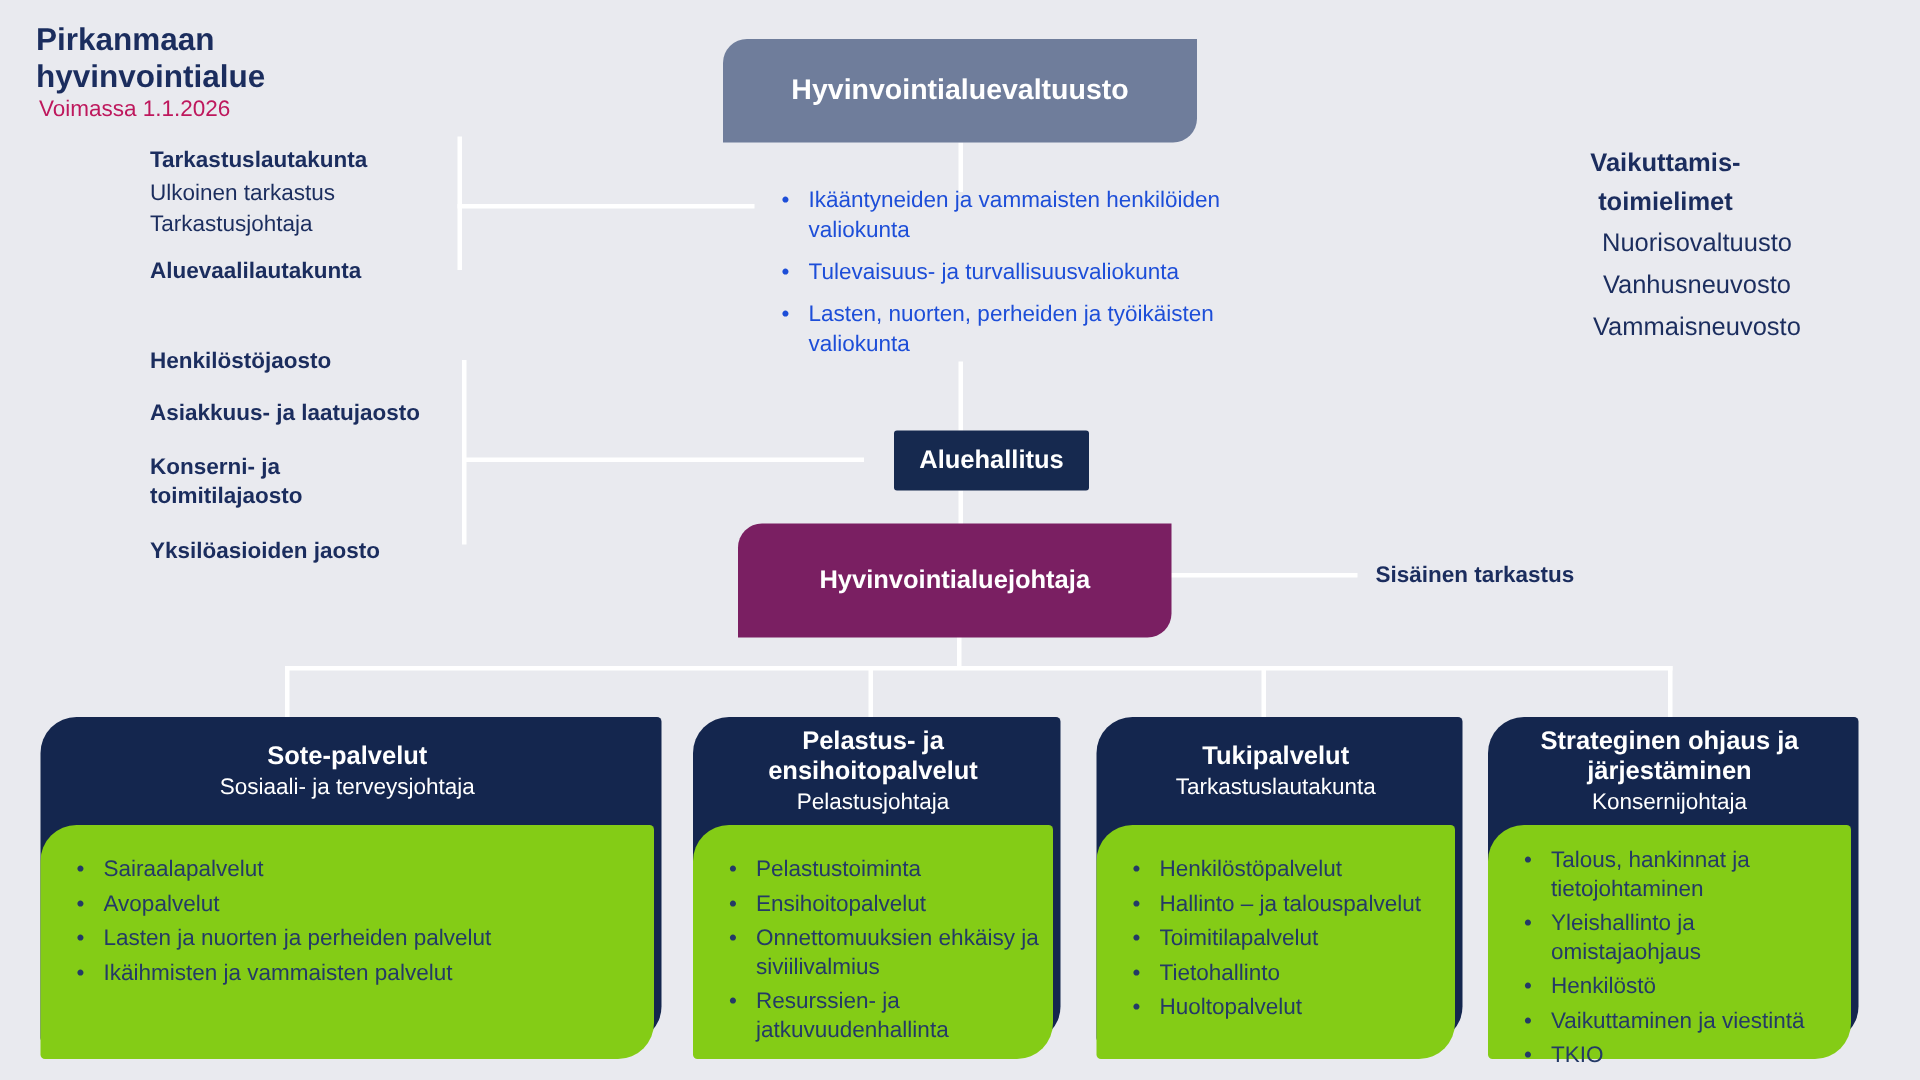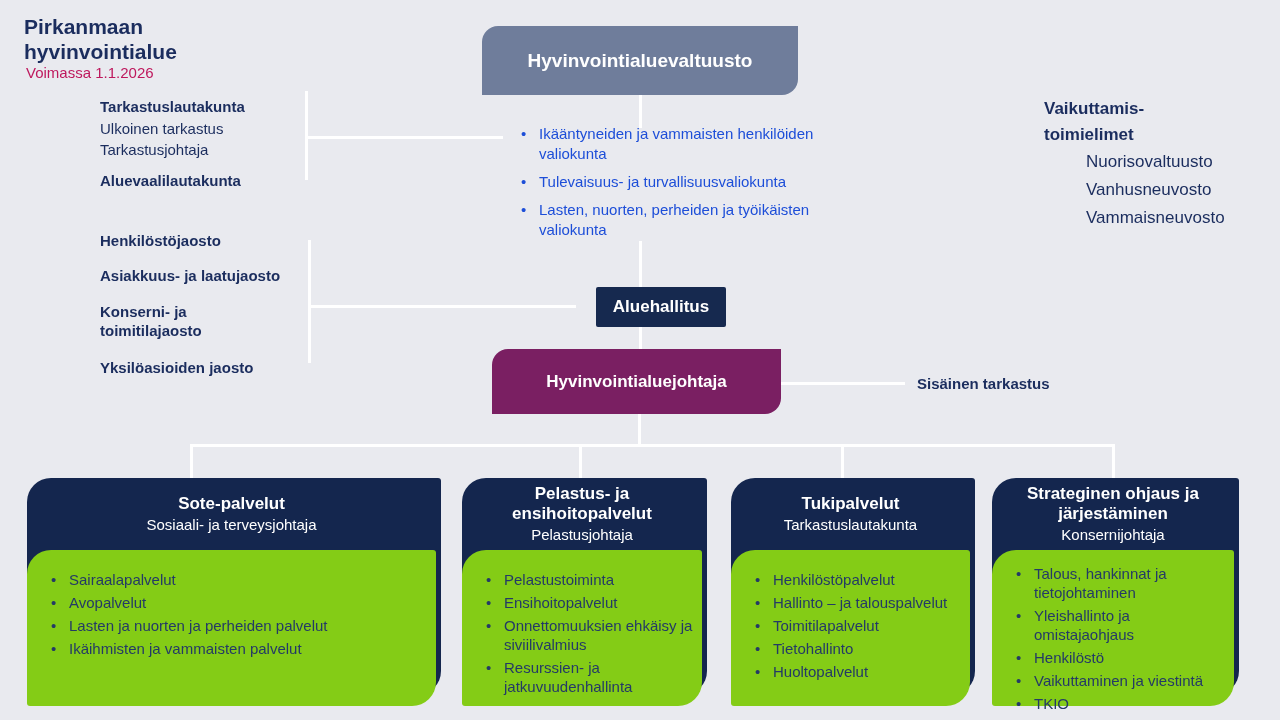--- a/index.html
+++ b/index.html
@@ -24,35 +24,35 @@
 
   
   .org-box {
     position:absolute; display:flex; align-items:center; justify-content:center;
     color:#ffffff; font-weight:bold; text-align:center;
   }
   .council { left:482px; top:26px; width:316px; height:69px; background:#6f7d9b;
              border-radius:16px 0 16px 0; font-size:19px; }
   .board   { left:596px; top:287px; width:130px; height:40px; background:#16294f;
              border-radius:2px; font-size:17px; }
-  .director{ left:492px; top:349px; width:289px; height:65px; background:#7a1f62;
+  .director{ left:492px; top:349px; width:289px; height:76px; background:#7a1f62;
              border-radius:16px 0 16px 0; font-size:17px; }
 
   
   .lbl { position:absolute; font-size:15px; line-height:19px; color:#1b2d5e; }
   .bold { font-weight:bold; }
 
   
   .committees { left:517px; top:124px; width:348px; list-style:none; }
   .committees li { position:relative; padding-left:22px; font-size:15px; line-height:20px;
                    margin-bottom:8px; color:#1d4ed8; }
   .committees li::before { content:"\2022"; position:absolute; left:4px; }
 
   
-  .influence { left:1044px; top:96px; }
+  .influence { left:1020px; top:96px;text-align:center; }
   .influence .title { font-size:17px; font-weight:bold; line-height:26px; }
   .influence .item { font-size:17px; line-height:28px;margin-left:42px; }
   .influence .item:first-of-type { margin-top:4px; }
 
   
   .card { position:absolute; top:478px; height:228px; }
   .card-back { position:absolute; left:0; right:0; top:0; bottom:11px;
                background:#14264e; border-radius:24px 3px 24px 3px; }
   .card-header { position:absolute; left:0; right:5px; top:0; height:72px;
                  display:flex; flex-direction:column; align-items:center; justify-content:center;

